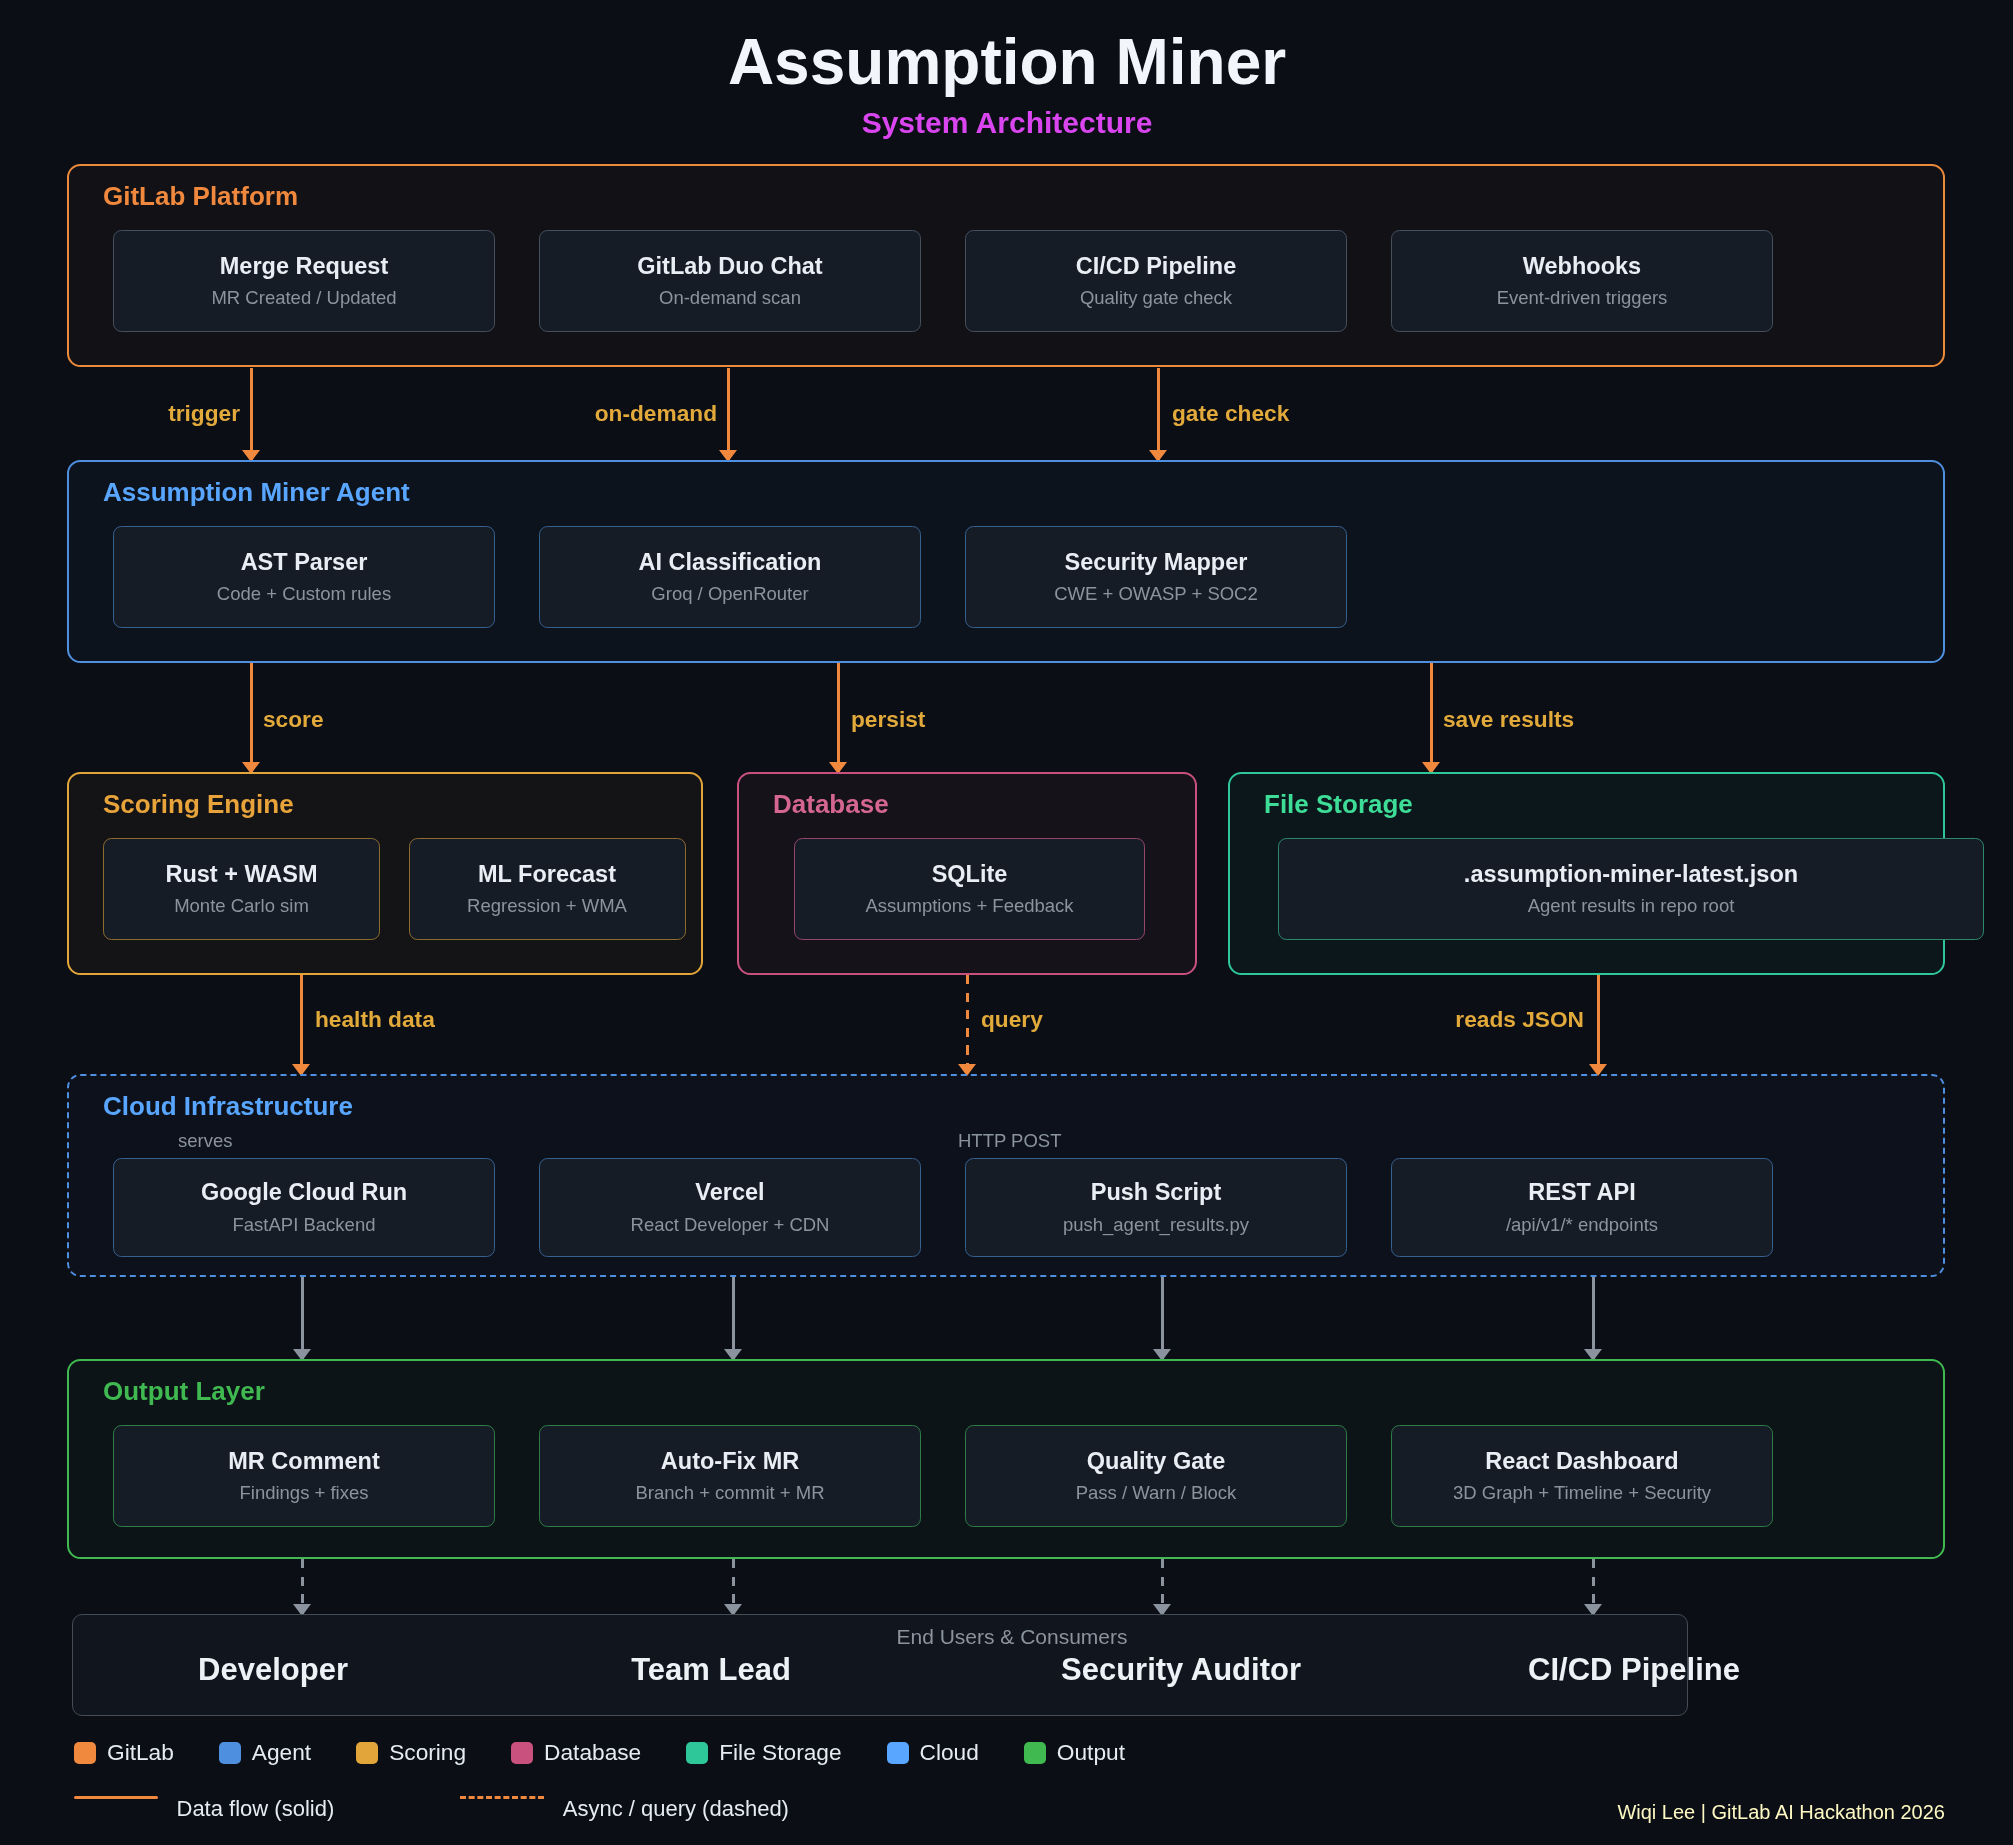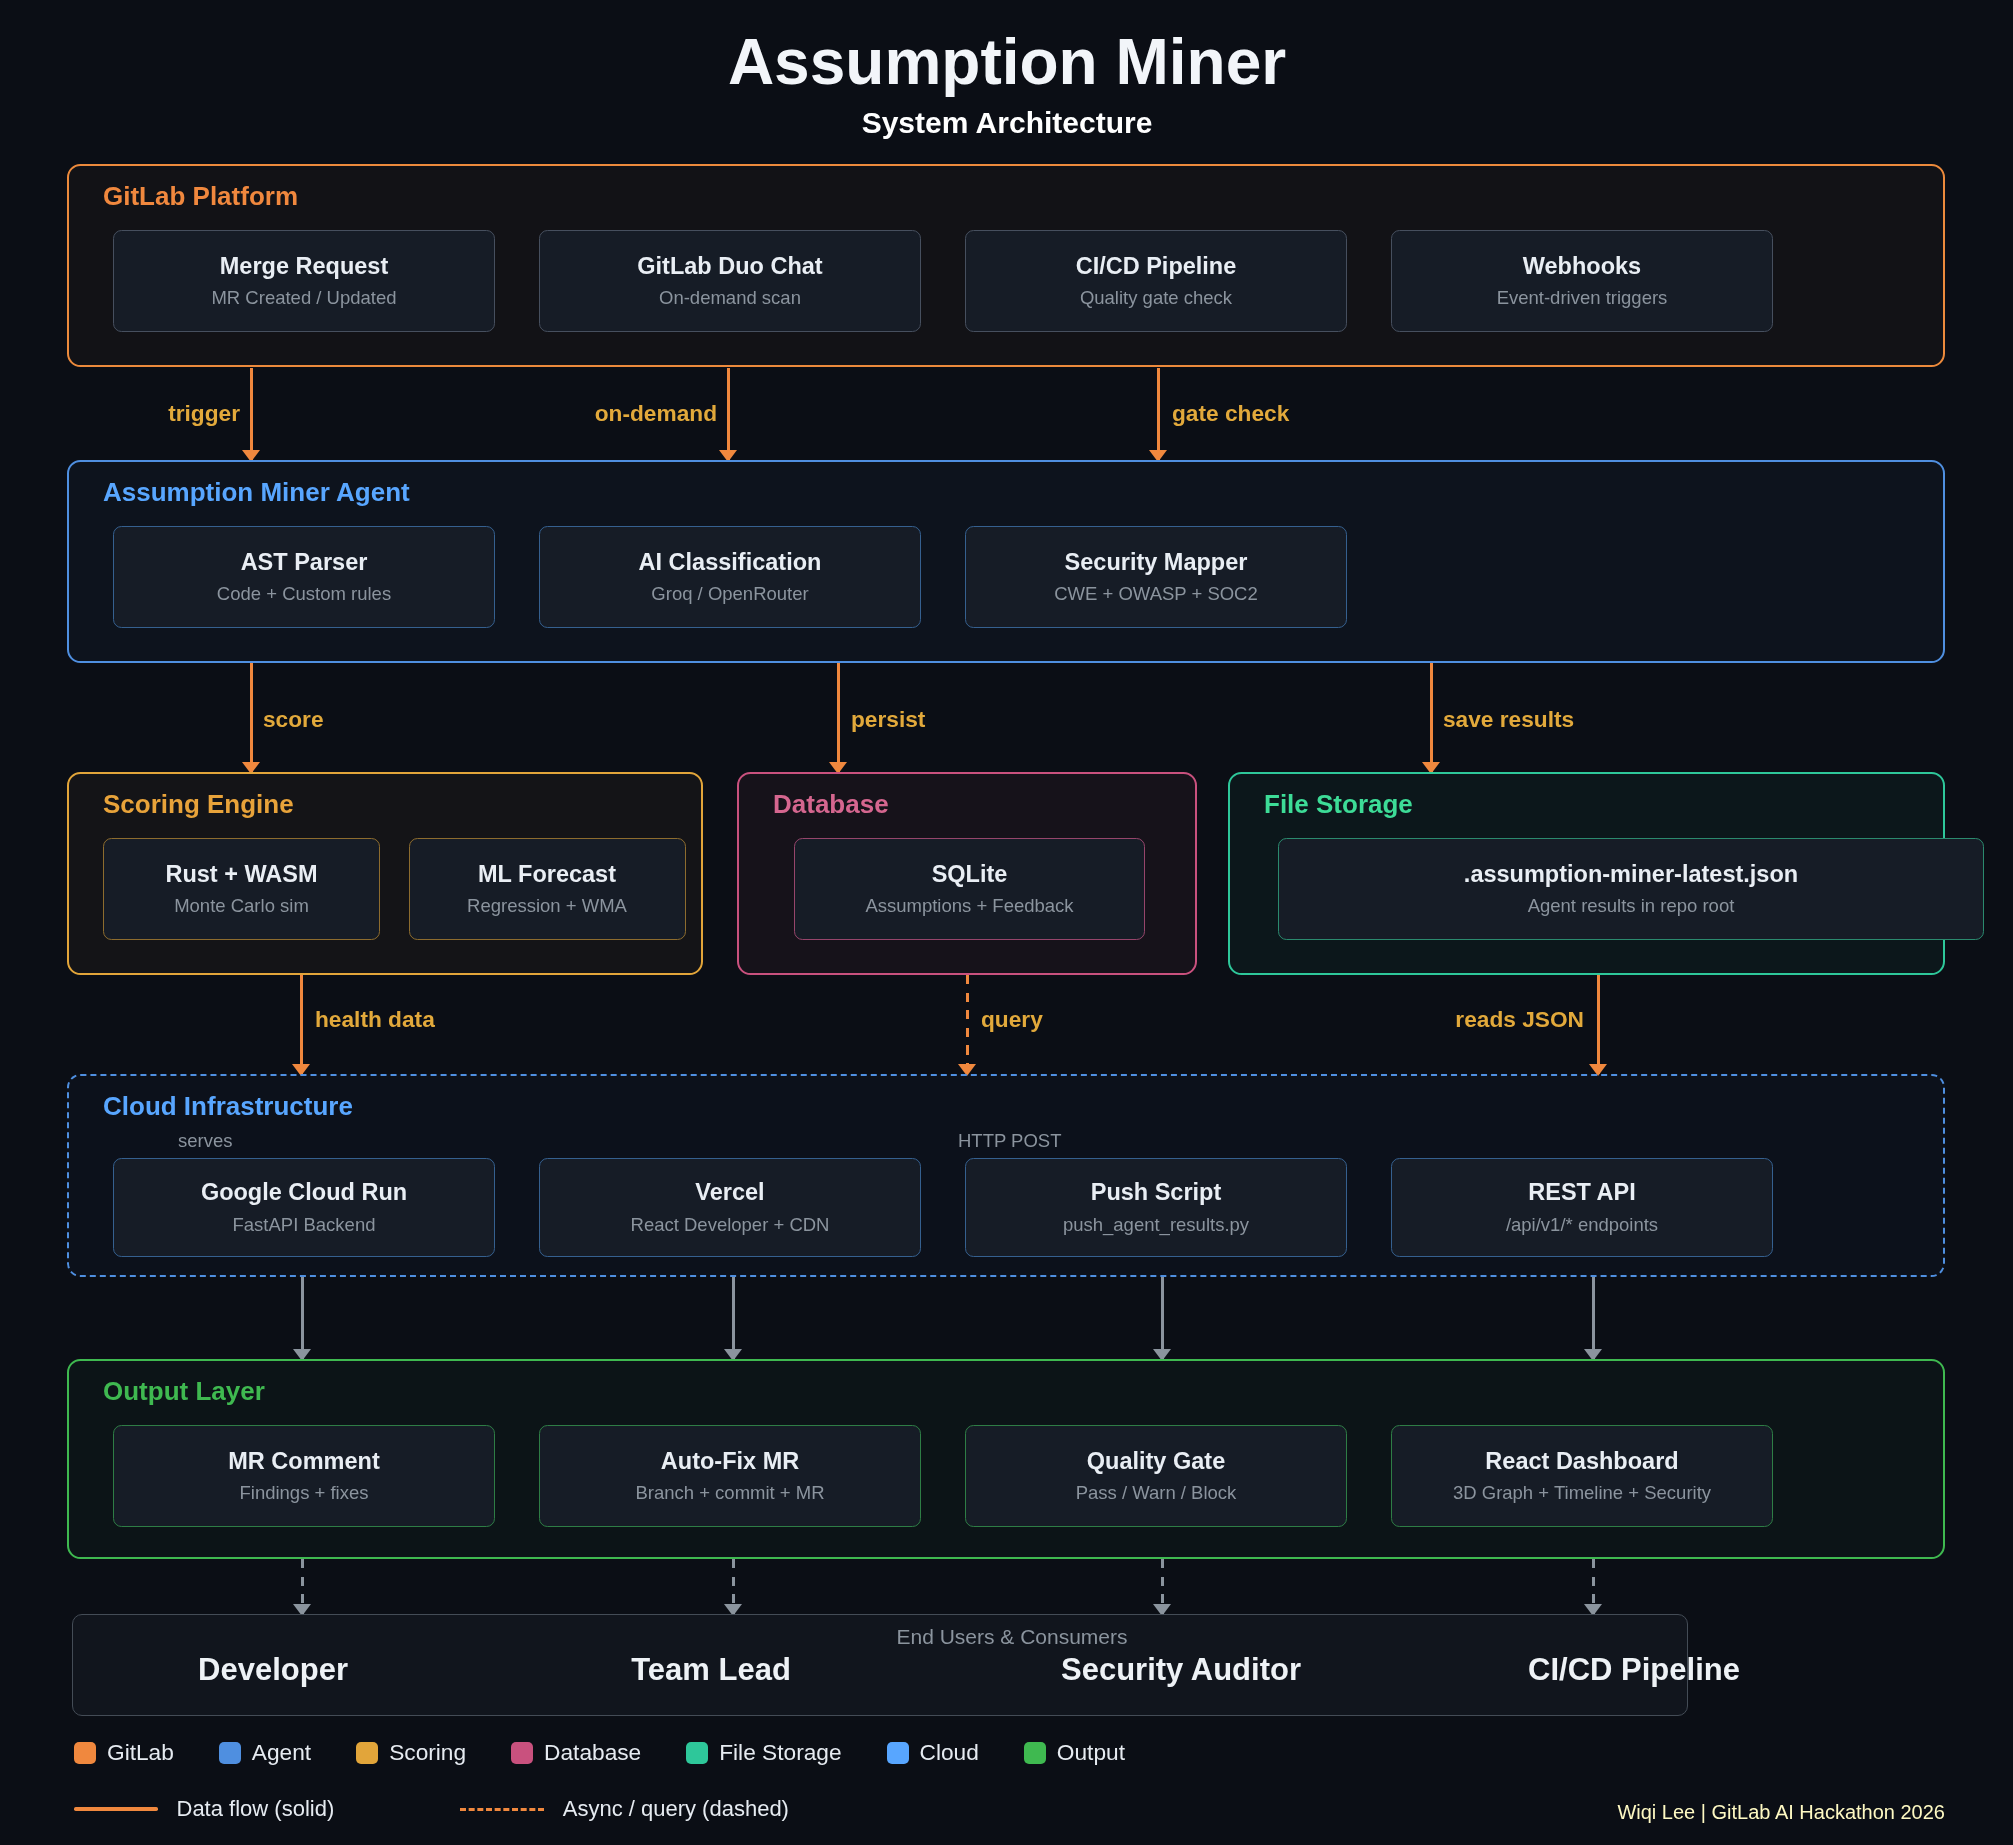--- a/index.html
+++ b/index.html
@@ -1,21 +1,21 @@
 <!DOCTYPE html>
 <html style="font-size:13.4px"><head>
 <meta charset="utf-8">
 <style>
   *{margin:0;padding:0;box-sizing:border-box}
   html,body{background:#0b0e15}
   body{font-family:"Liberation Sans","DejaVu Sans",sans-serif;color:#e9eef4}
   .canvas{position:relative;width:2014px;height:1846px;background:#0b0e15;overflow:hidden}
 
   .title{position:absolute;top:25px;left:0;width:100%;text-align:center;font-size:64px;font-weight:bold;color:#f2f5f9}
-  .subtitle{position:absolute;top:106px;left:0;width:100%;text-align:center;font-size:30px;font-weight:bold;color:#ffffff}
+  .subtitle{position:absolute;top:106px;left:0;width:100%;text-align:center;font-size:30px;font-weight:bold;color:#d946ef}
 
   .sec{position:absolute;border-radius:13.4px;border:2.5px solid #444}
   .sec-label{position:absolute;top:15px;left:34px;font-size:26px;font-weight:bold;white-space:nowrap}
   .row{position:absolute;top:64px;left:44px;display:flex;gap:44px}
   .node{width:382px;height:102px;background:#161c26;border:1.7px solid #3d4654;border-radius:8.4px;
         display:flex;flex-direction:column;align-items:center;justify-content:center;gap:7.6px;text-align:center;padding:0 11.7px}
   .nt{font-size:23.5px;font-weight:bold;color:#e9eef4;white-space:nowrap}
   .ns{font-size:18.5px;color:#8b949e;white-space:nowrap}
 
   .sec-gitlab{border-color:#ec8a3c;background:rgba(236,138,60,.035)}
@@ -61,21 +61,21 @@
   .orange{color:#f0883e}
   .gray{color:#8b949e}
   .alabel{position:absolute;font-size:22.7px;font-weight:bold;color:#e2a93b;white-space:nowrap}
   .ralign{transform:translateX(-100%)}
   .note{position:absolute;font-size:18.5px;color:#8b949e;white-space:nowrap}
 
   .legend{position:absolute;left:74px;top:1739px;display:flex;align-items:flex-start;gap:45px}
   .litem{display:flex;align-items:center;gap:11px}
   .swatch{width:22px;height:22px;border-radius:5px;background:#888}
   .llabel{font-size:22.7px;color:#e6ebf1;white-space:nowrap}
-  .legend2{position:absolute;left:74px;top:1796px;display:flex;align-items:center}
+  .legend2{position:absolute;left:74px;top:1796px;display:flex;align-items:flex-start}
   .lineSolid{width:84px;height:3.4px;background:#f0883e;border-radius:1.7px}
   .lineDash{width:84px;height:0;border-top:3.4px dashed #f0883e;margin-left:126px}
   .l2label{font-size:22px;color:#e6ebf1;margin-left:18.5px;white-space:nowrap}
   .footer{position:absolute;right:69px;top:1801px;font-size:20px;color:#fef9c3;white-space:nowrap}
 </style>
 </head>
 <body>
 
 <div class="canvas">
 

